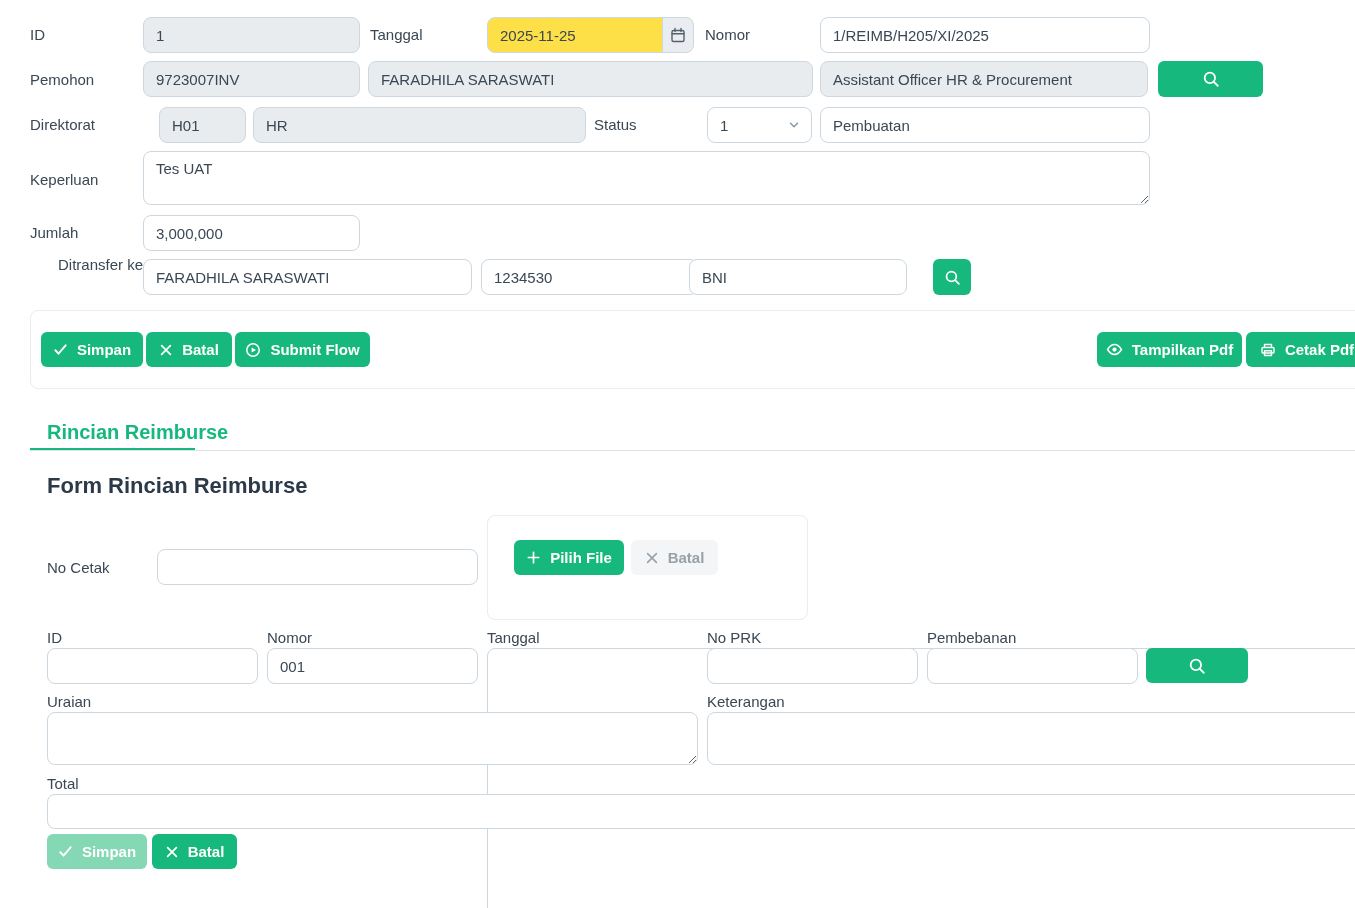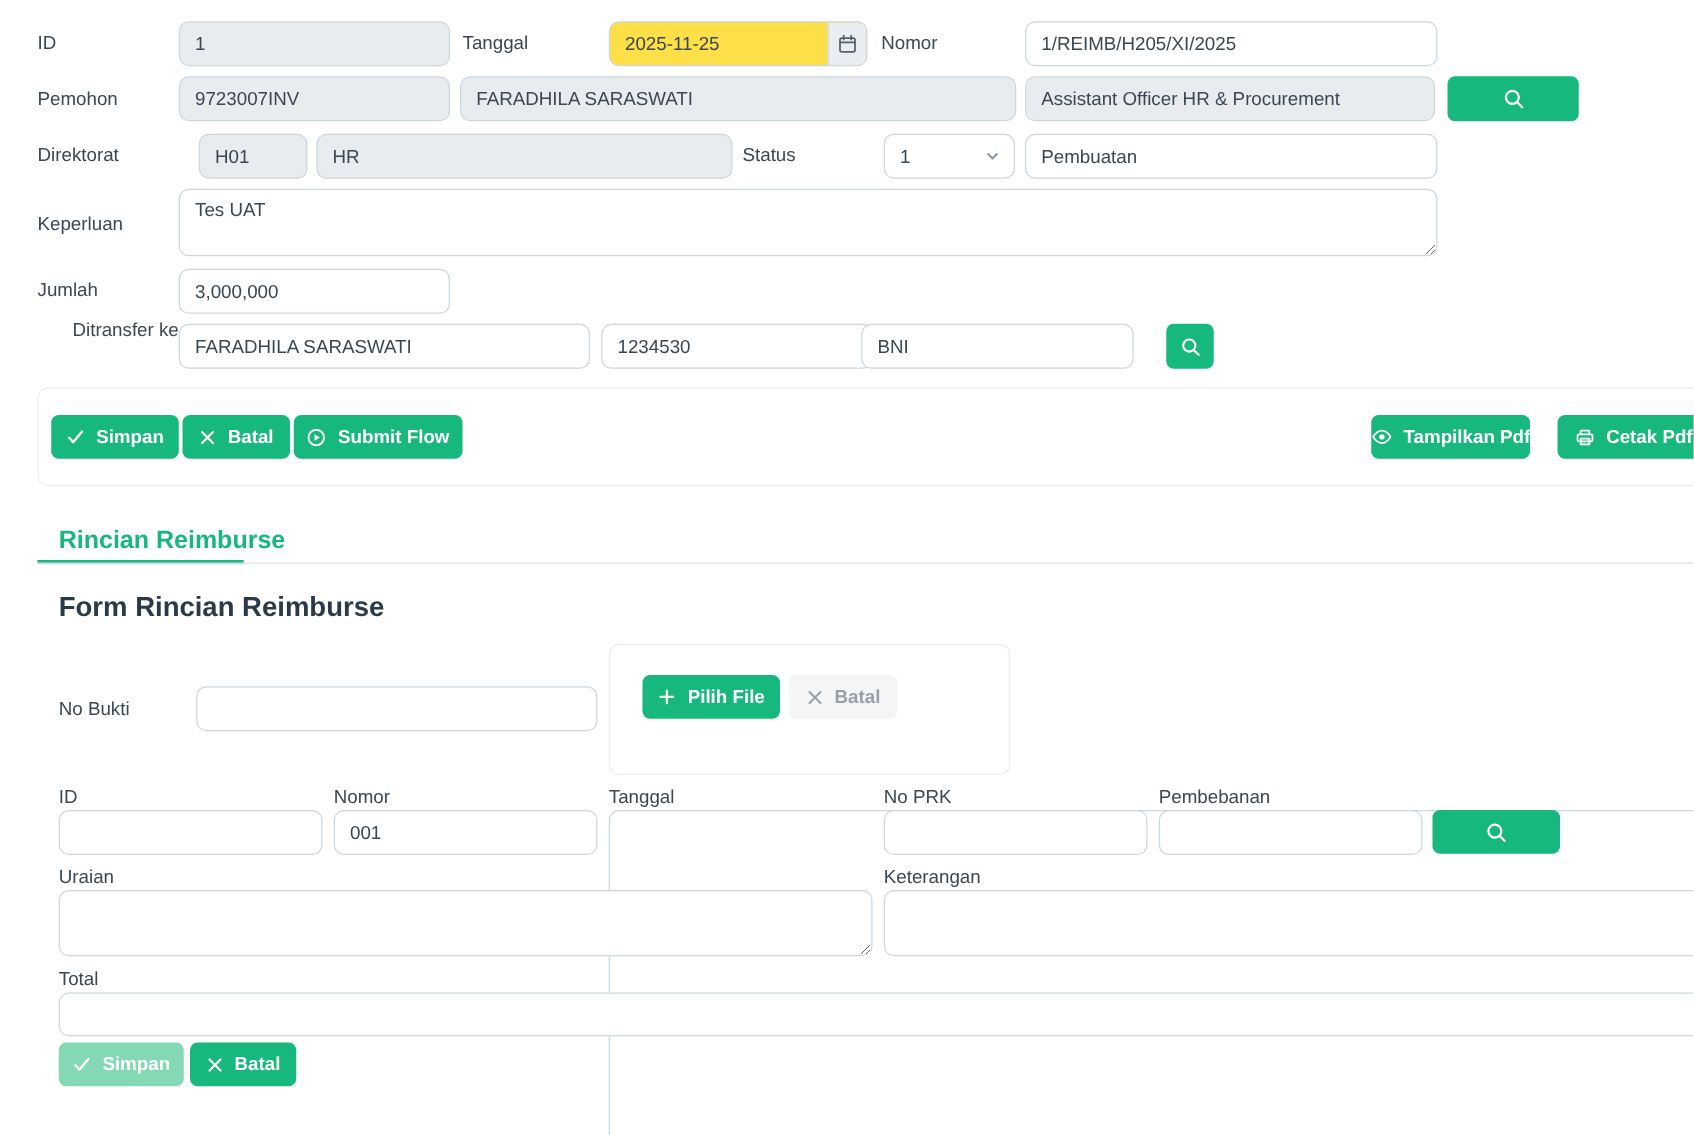--- a/index.html
+++ b/index.html
@@ -244,21 +244,21 @@
   </button>
   <button class="abs btn" style="left:235px;top:332px;width:135px;height:35px;">
     <span style="display:flex;">
       <svg width="16" height="16" viewBox="0 0 16 16" fill="none" stroke="currentColor" stroke-width="1.5">
           <circle cx="8" cy="8" r="6.2"></circle>
           <path d="M6.6 5.4v5.2L11 8z" fill="currentColor" stroke="none"></path>
         </svg>
     </span>
     <span>Submit Flow</span>
   </button>
-  <button class="abs btn" style="left:1097px;top:332px;width:127px;height:35px;">
+  <button class="abs btn" style="left:1097px;top:332px;width:145px;height:35px;">
     <span style="display:flex;">
       <svg width="17" height="17" viewBox="0 0 16 16" fill="none" stroke="currentColor" stroke-width="1.4">
           <path d="M1.5 8C3.4 4.8 5.6 3.3 8 3.3s4.6 1.5 6.5 4.7C12.6 11.2 10.4 12.7 8 12.7S3.4 11.2 1.5 8Z"></path>
           <circle cx="8" cy="8" r="2" fill="currentColor" stroke="none"></circle>
         </svg>
     </span>
     <span>Tampilkan Pdf</span>
   </button>
   <button class="abs btn" style="left:1246px;top:332px;width:122px;height:35px;">
     <span style="display:flex;">
@@ -272,21 +272,21 @@
   </button>
 
   
   <span class="abs tab-label" style="left:47px;top:421px;">Rincian Reimburse</span>
   <div class="abs tab-underline" style="left:30px;top:448px;width:165px;height:3px;"></div>
   <div class="abs divider" style="left:30px;top:450px;width:1325px;height:1px;"></div>
 
   
   <div class="abs heading" style="left:47px;top:473px;">Form Rincian Reimburse</div>
 
-  <span class="abs lbl" style="left:47px;top:559px;">No Bukti</span>
+  <span class="abs lbl" style="left:47px;top:559px;">No Cetak</span>
   <span class="abs" style="left:157px;top:549px;width:321px;height:36px;">
     <input class="inp" value="" style="">
   </span>
 
   <div class="abs card" style="left:487px;top:515px;width:321px;height:105px;"></div>
   <button class="abs btn" style="left:514px;top:540px;width:110px;height:35px;">
     <span style="display:flex;">
       <svg width="15" height="15" viewBox="0 0 16 16" fill="none" stroke="currentColor" stroke-width="1.8" stroke-linecap="round">
           <path d="M8 2.5v11M2.5 8h11"></path>
         </svg>

